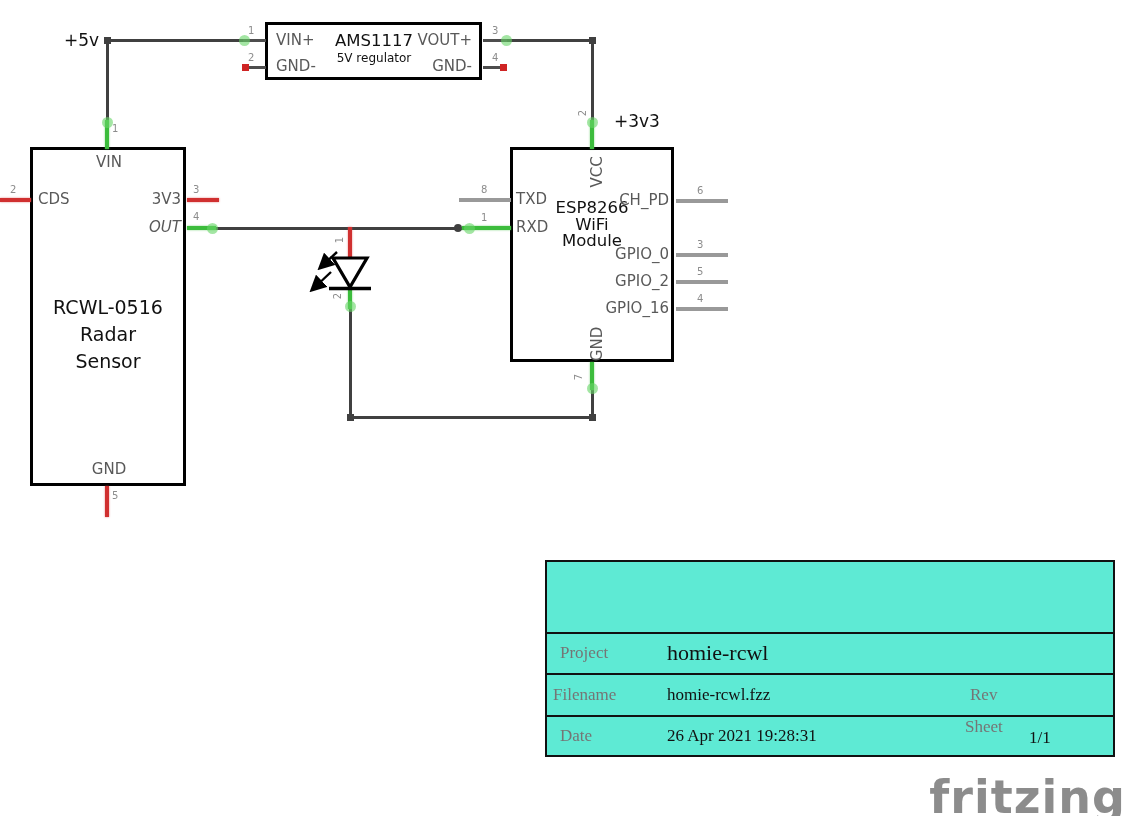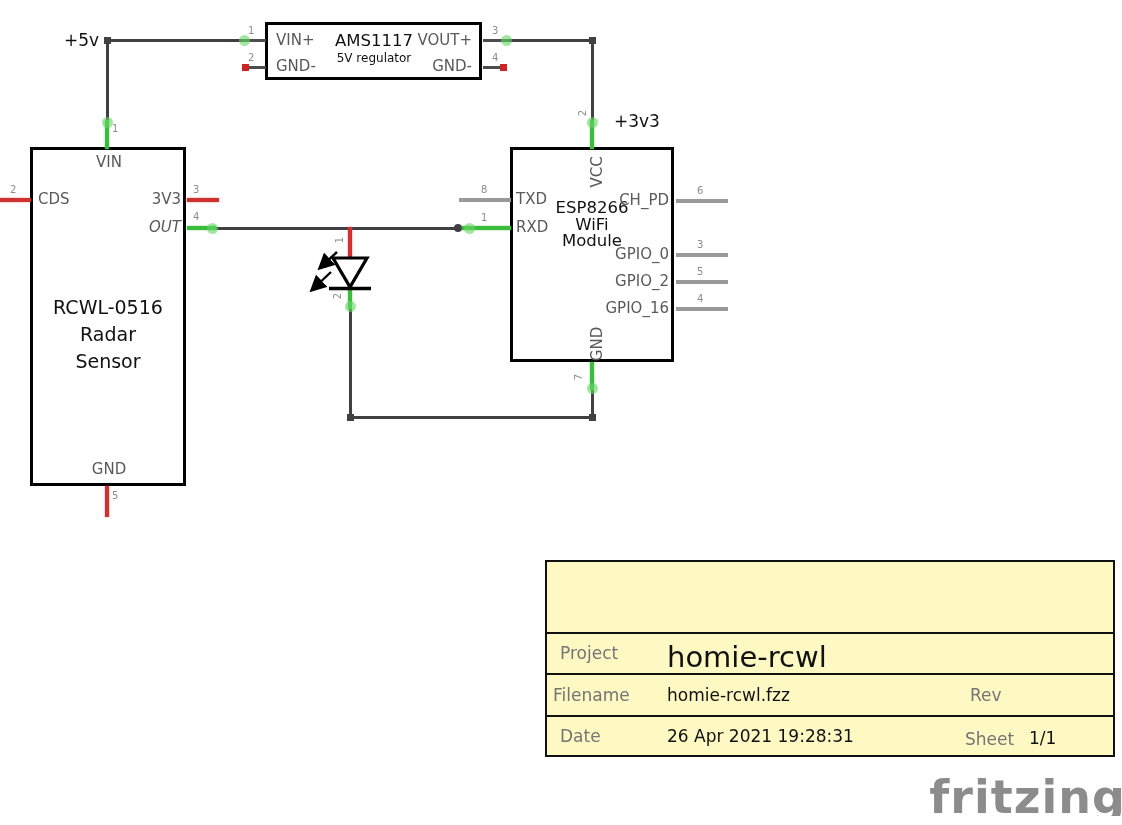--- a/index.html
+++ b/index.html
@@ -22,25 +22,25 @@
   .leg.green{background:#3cbc3c;box-shadow:0 0 2px rgba(80,200,80,.8);}
   .leg.red{background:#d03030;box-shadow:0 0 2px rgba(220,80,80,.8);}
   .leg.grayleg{background:#999;}
   .leg.dark{background:#4d4d4d;height:3px;}
   .circ{position:absolute;width:11px;height:11px;border-radius:50%;background:rgba(104,214,104,.6);}
   .redsq{position:absolute;width:7px;height:7px;background:#cf2424;}
   .dot{position:absolute;width:7px;height:7px;background:#404040;}
   .dot.round{width:8px;height:8px;border-radius:50%;}
   .box{position:absolute;border:3.5px solid #000;background:#fff;}
   
-  #tblock{position:absolute;left:545px;top:560px;width:566px;height:193px;border:2px solid #111;background:#fef9c3;}
+  #tblock{position:absolute;left:545px;top:560px;width:566px;height:193px;border:2px solid #111;background:#5eead4;font-family:Liberation Serif, serif;}
   .tb-line{position:absolute;left:0;width:100%;height:2px;background:#111;}
   .tb-lbl{position:absolute;font-size:17px;color:#757575;white-space:nowrap;}
   .tb-val{position:absolute;font-size:17px;color:#111;white-space:nowrap;}
-  .tb-val.big{font-size:29px;}
+  .tb-val.big{font-size:22px;}
   #logo{position:absolute;right:-4px;top:770px;font-size:46px;font-weight:bold;color:#8c8c8c;letter-spacing:1px;}
 </style>
 </head>
 <body>
 
 <div id="stage">
 
   <span class="txt net" style="left:64px;top:31px;">+5v</span>
   <span class="txt net" style="left:614px;top:112px;">+3v3</span>
 
@@ -154,19 +154,19 @@
     <div class="tb-line" style="top:70px;"></div>
     <div class="tb-line" style="top:111px;"></div>
     <div class="tb-line" style="top:153px;"></div>
     <span class="tb-lbl" style="left:13px;top:81px;">Project</span>
     <span class="tb-val big" style="left:120px;top:78px;">homie-rcwl</span>
     <span class="tb-lbl" style="left:6px;top:123px;">Filename</span>
     <span class="tb-val" style="left:120px;top:123px;">homie-rcwl.fzz</span>
     <span class="tb-lbl" style="left:423px;top:123px;">Rev</span>
     <span class="tb-lbl" style="left:13px;top:164px;">Date</span>
     <span class="tb-val" style="left:120px;top:164px;">26 Apr 2021 19:28:31</span>
-    <span class="tb-lbl" style="left:418px;top:167px;">Sheet</span>
+    <span class="tb-lbl" style="left:418px;top:155px;">Sheet</span>
     <span class="tb-val" style="left:482px;top:166px;">1/1</span>
   </div>
 
   <span id="logo">fritzing</span>
 
 </div>
 
 </body></html>

